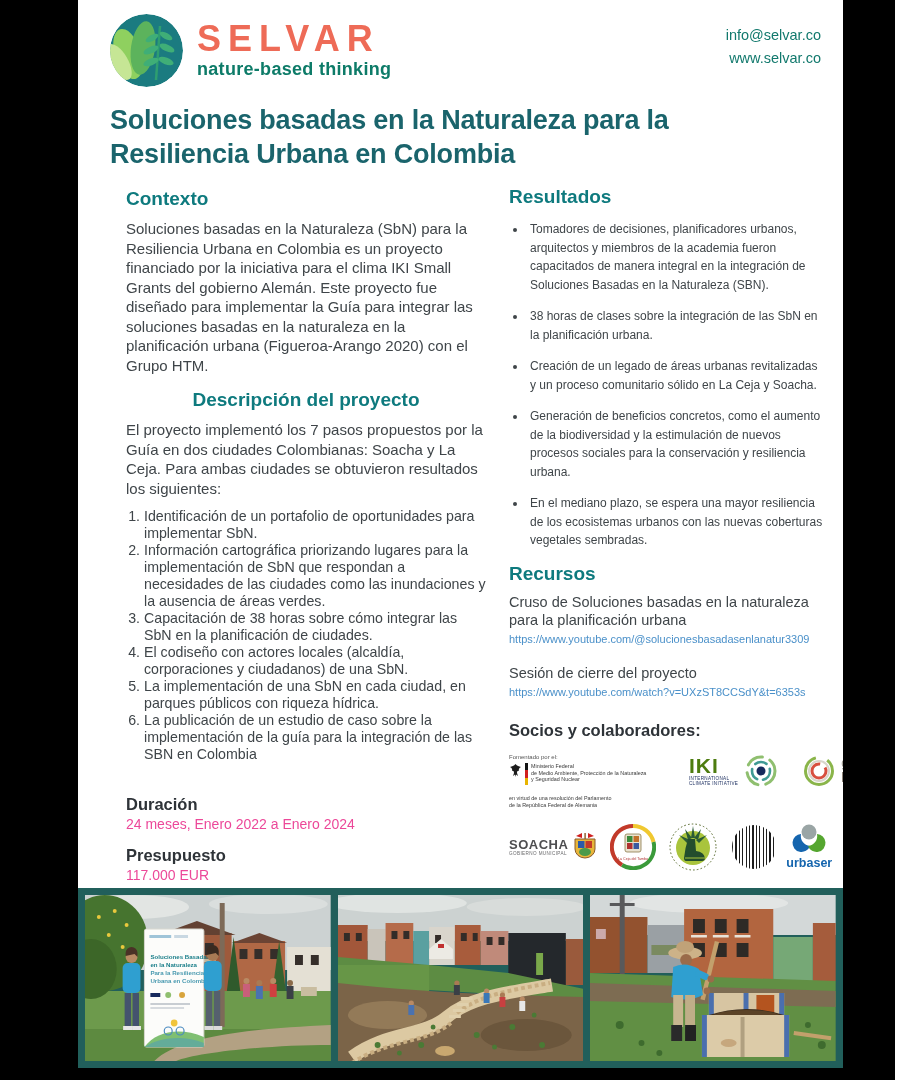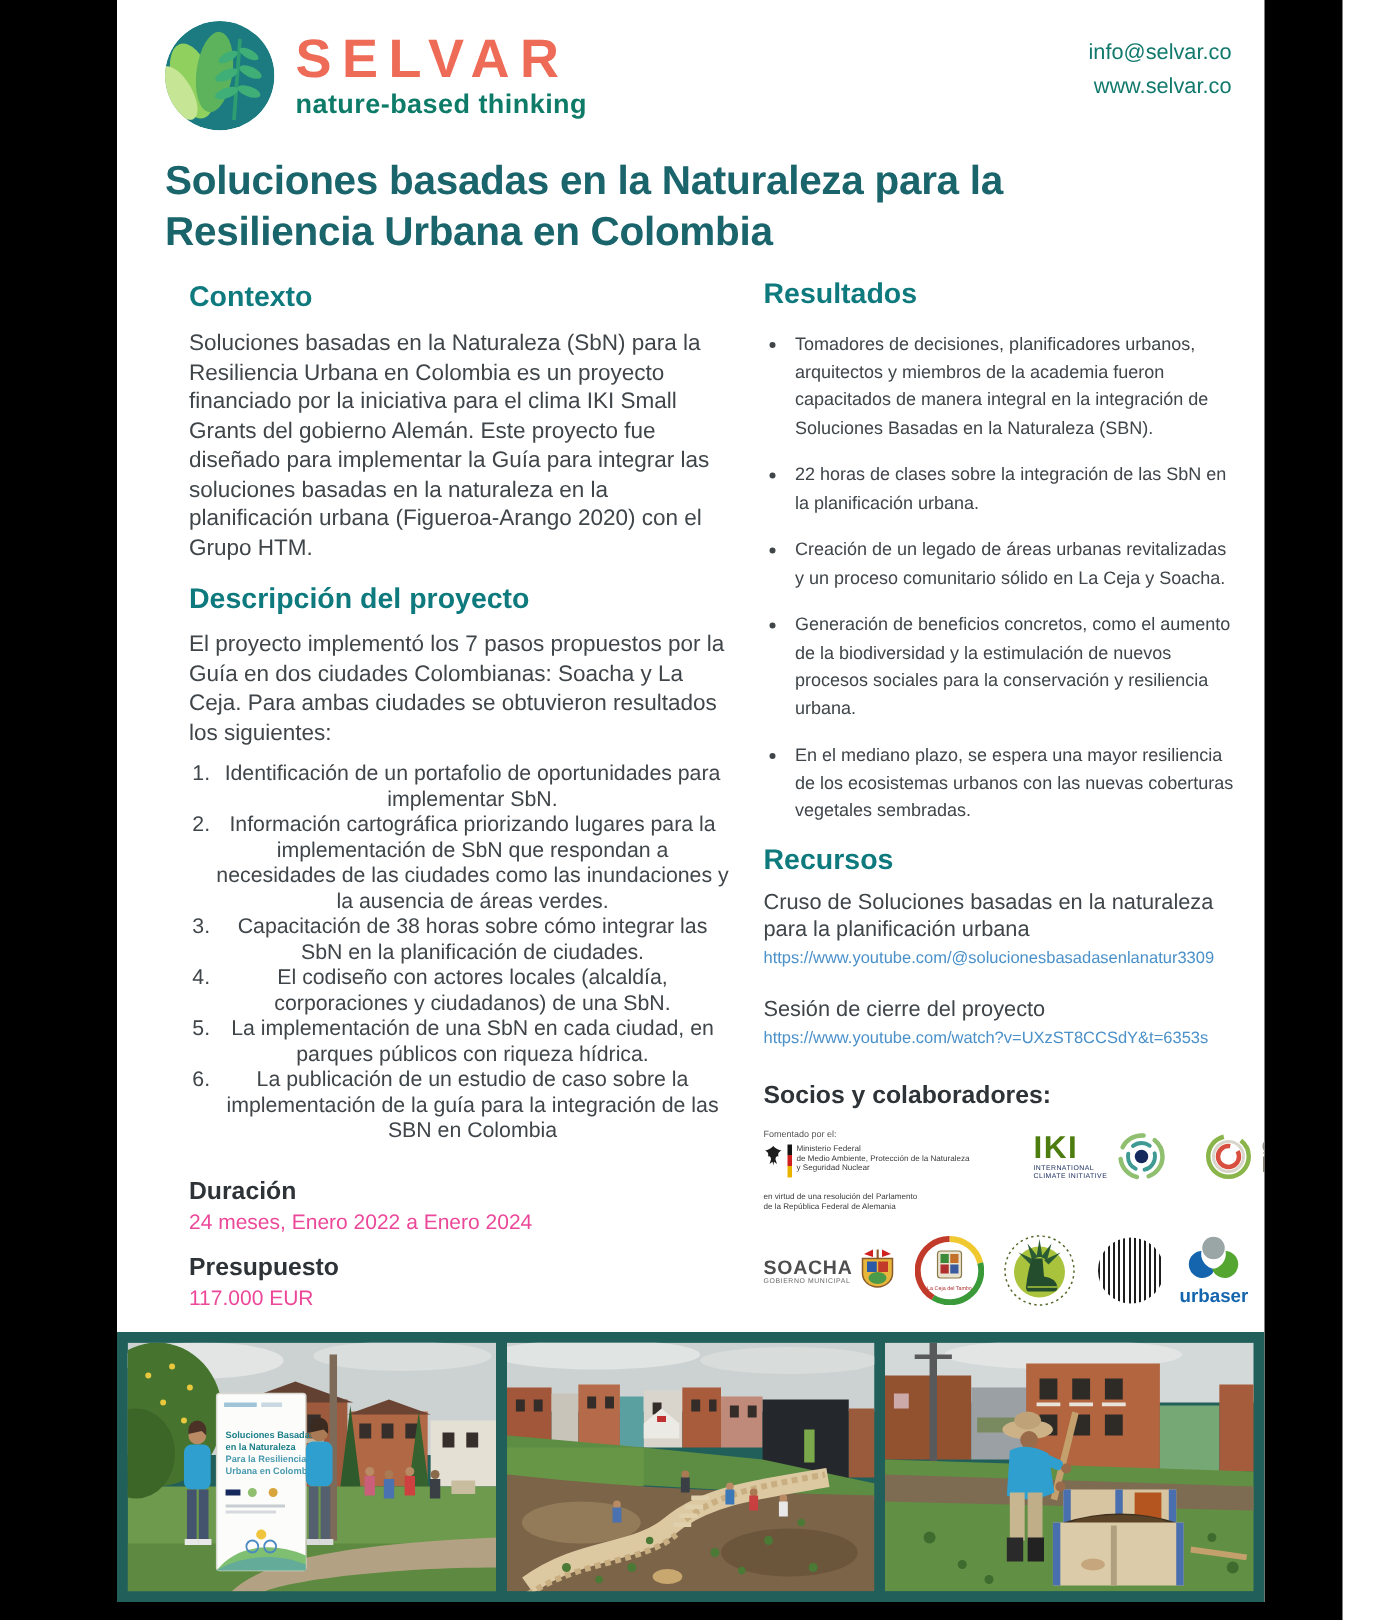--- a/index.html
+++ b/index.html
@@ -20,26 +20,26 @@
   h1.title { margin:16px 32px 0; max-width:612px; font-size:27px; line-height:34px; font-weight:bold; color:#1a646c; letter-spacing:-0.2px; }
 
   .columns { display:flex; margin-top:15px; padding:0 20px 0 48px; }
   .col-left { width:360px; flex:0 0 auto; }
   .col-right { flex:1 1 auto; margin-left:23px; min-width:0; }
 
   h2.section { color:#0e7a7e; font-size:19px; font-weight:bold; }
   .body-text { font-size:15px; line-height:19.5px; color:#3f4549; }
   .col-left h2.section { margin-top:2px; }
   .col-left .intro { margin-top:9px; }
-  h2.desc-h { margin-top:14px !important; }
+  h2.desc-h { margin-top:14px !important;text-align:center; }
 
   ol.steps { margin:10px 0 0 0; padding-left:18px; font-size:14.2px; line-height:17px; color:#3f4549; }
-  ol.steps li { margin:0;text-align:center; }
-
-  h3.label { font-size:16.5px; font-weight:bold; color:#2e3338; margin-top:22px; }
+  ol.steps li { margin:0; }
+
+  h3.label { font-size:16.5px; font-weight:bold; color:#2e3338; margin-top:32px; }
   .label-val { font-size:14px; color:#ec4899; margin-top:2px; }
 
   ul.results { margin:12px 0 0 0; padding-left:18px; font-size:12px; line-height:18.5px; color:#3f4549; }
   ul.results li { margin-bottom:13px; padding-left:3px; }
 
   .res-label { font-size:14.5px; line-height:18.5px; color:#3f4549; margin-top:8px; }
   .res-link { display:block; font-size:11px; line-height:18.5px; color:#4a90c9; text-decoration:none; word-break:break-all; cursor:pointer; }
   .mt16 { margin-top:16px; }
   h3.socios { font-size:16.5px; font-weight:bold; color:#2e3338; margin-top:20px; }
 
@@ -133,21 +133,21 @@
         <h3 class="label">Duración</h3>
         <div class="label-val">24 meses, Enero 2022 a Enero 2024</div>
         <h3 class="label" style="margin-top:14px;">Presupuesto</h3>
         <div class="label-val">117.000 EUR</div>
       </div>
 
       <div class="col-right">
         <h2 class="section">Resultados</h2>
         <ul class="results">
           <li>Tomadores de decisiones, planificadores urbanos, arquitectos y miembros de la academia fueron capacitados de manera integral en la integración de Soluciones Basadas en la Naturaleza (SBN).</li>
-          <li>22 horas de clases sobre la integración de las SbN en la planificación urbana.</li>
+          <li>38 horas de clases sobre la integración de las SbN en la planificación urbana.</li>
           <li>Creación de un legado de áreas urbanas revitalizadas y un proceso comunitario sólido en La Ceja y Soacha.</li>
           <li>Generación de beneficios concretos, como el aumento de la biodiversidad y la estimulación de nuevos procesos sociales para la conservación y resiliencia urbana.</li>
           <li>En el mediano plazo, se espera una mayor resiliencia de los ecosistemas urbanos con las nuevas coberturas vegetales sembradas.</li>
         </ul>
 
         <h2 class="section">Recursos</h2>
         <p class="res-label">Cruso de Soluciones basadas en la naturaleza para la planificación urbana</p>
         <a class="res-link">https://www.youtube.com/@solucionesbasadasenlanatur3309</a>
         <p class="res-label mt16">Sesión de cierre del proyecto</p>
         <a class="res-link">https://www.youtube.com/watch?v=UXzST8CCSdY&amp;t=6353s</a>

